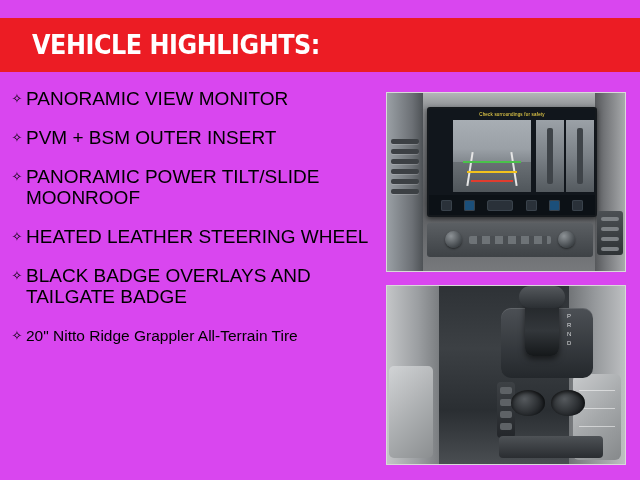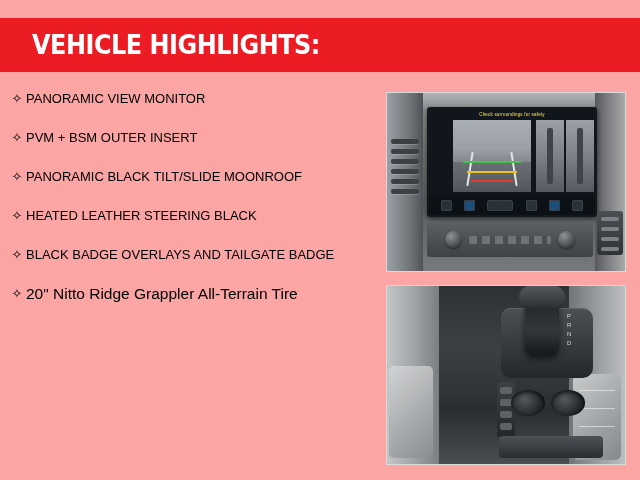--- a/index.html
+++ b/index.html
@@ -10,21 +10,21 @@
     width: 640px;
     height: 480px;
     background: #ffffff;
     font-family: "Liberation Sans", sans-serif;
     overflow: hidden;
   }
   .slide {
     position: relative;
     width: 640px;
     height: 480px;
-    background: #fca5a5;
+    background: #d946ef;
     box-sizing: border-box;
   }
   .header-bar {
     position: absolute;
     left: 0;
     top: 18px;
     width: 640px;
     height: 54px;
     background: #ec1c24;
     display: flex;
@@ -64,21 +64,21 @@
     width: 18px;
     font-size: 13px;
     line-height: 21px;
     color: #000000;
     text-align: center;
     font-family: "DejaVu Sans", sans-serif;
   }
   .bullet-text {
     flex: 1 1 auto;
     font-family: "Liberation Sans", sans-serif;
-    font-size: 13px;
+    font-size: 19px;
     line-height: 21px;
     color: #000000;
     padding-right: 6px;
   }
   .bullet.small .bullet-text {
     font-size: 15.5px;
   }
   .photos {
     position: absolute;
     left: 386px;
@@ -415,26 +415,26 @@
         <div class="bullet-text">PANORAMIC VIEW MONITOR</div>
       </div>
 
       <div class="bullet">
         <div class="bullet-marker">✧</div>
         <div class="bullet-text">PVM + BSM OUTER INSERT</div>
       </div>
 
       <div class="bullet">
         <div class="bullet-marker">✧</div>
-        <div class="bullet-text">PANORAMIC BLACK TILT/SLIDE MOONROOF</div>
+        <div class="bullet-text">PANORAMIC POWER TILT/SLIDE MOONROOF</div>
       </div>
 
       <div class="bullet">
         <div class="bullet-marker">✧</div>
-        <div class="bullet-text">HEATED LEATHER STEERING BLACK</div>
+        <div class="bullet-text">HEATED LEATHER STEERING WHEEL</div>
       </div>
 
       <div class="bullet">
         <div class="bullet-marker">✧</div>
         <div class="bullet-text">BLACK BADGE OVERLAYS AND TAILGATE BADGE</div>
       </div>
 
       <div class="bullet small">
         <div class="bullet-marker">✧</div>
         <div class="bullet-text">20" Nitto Ridge Grappler All-Terrain Tire</div>

